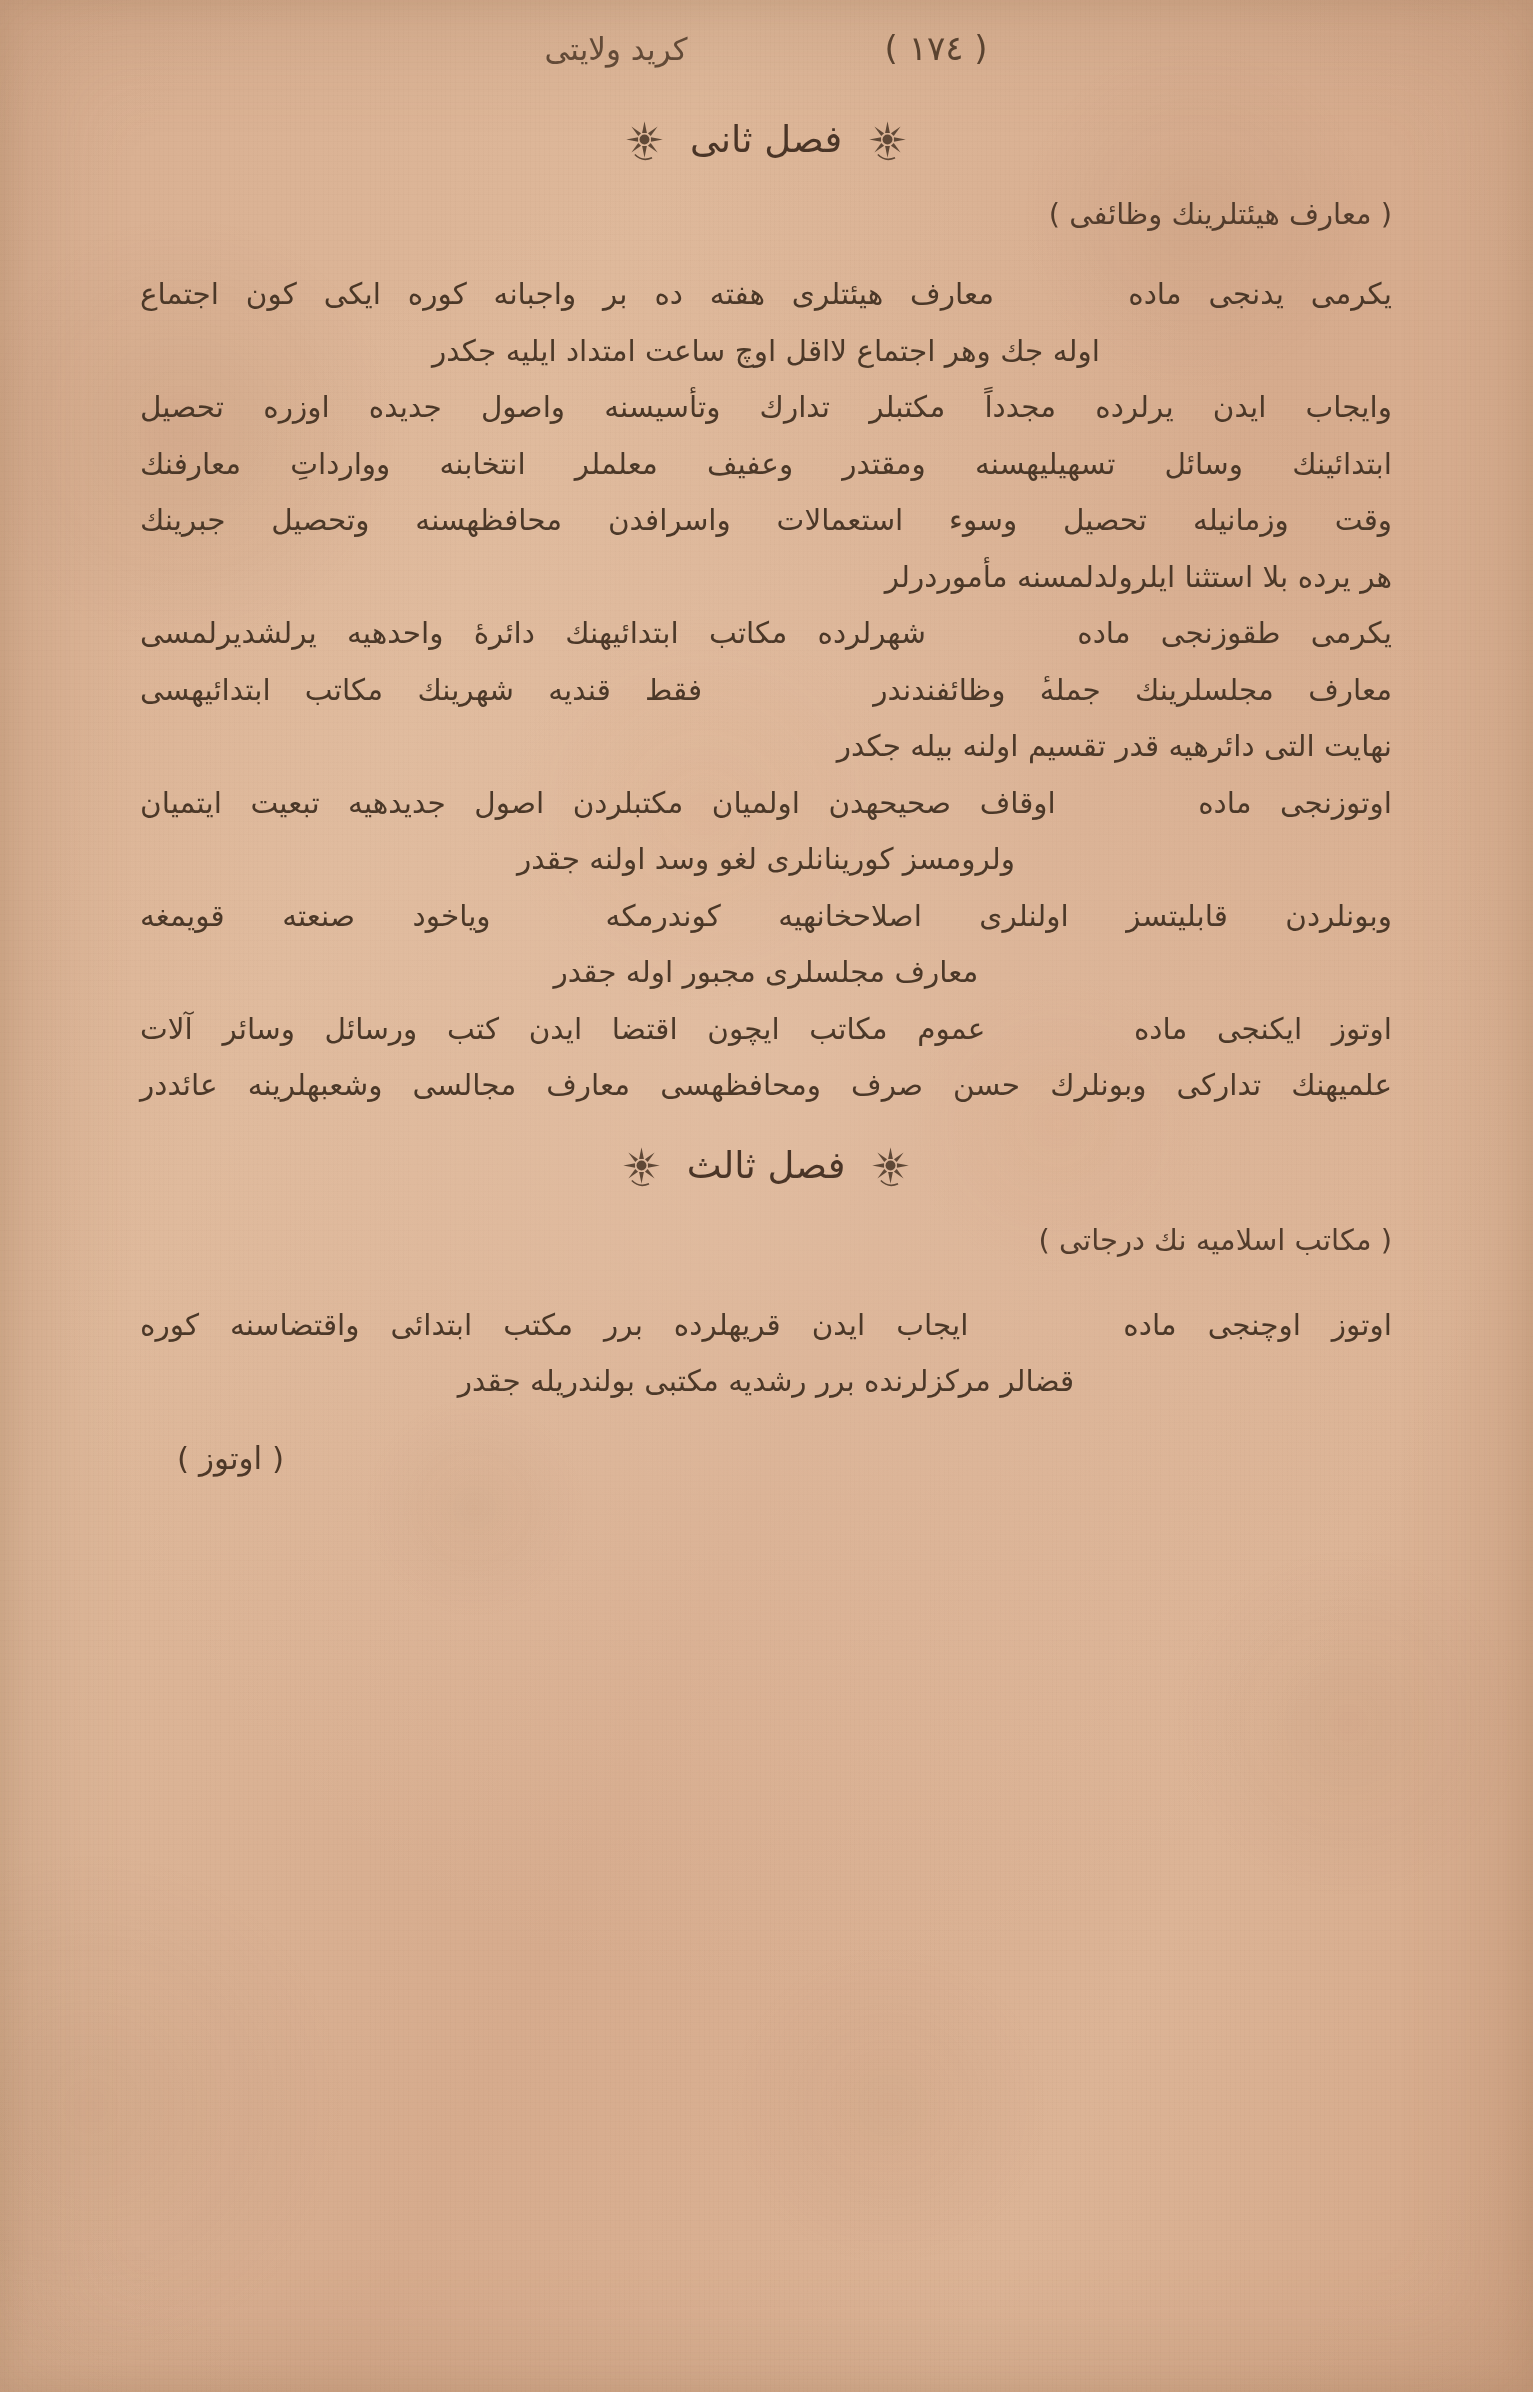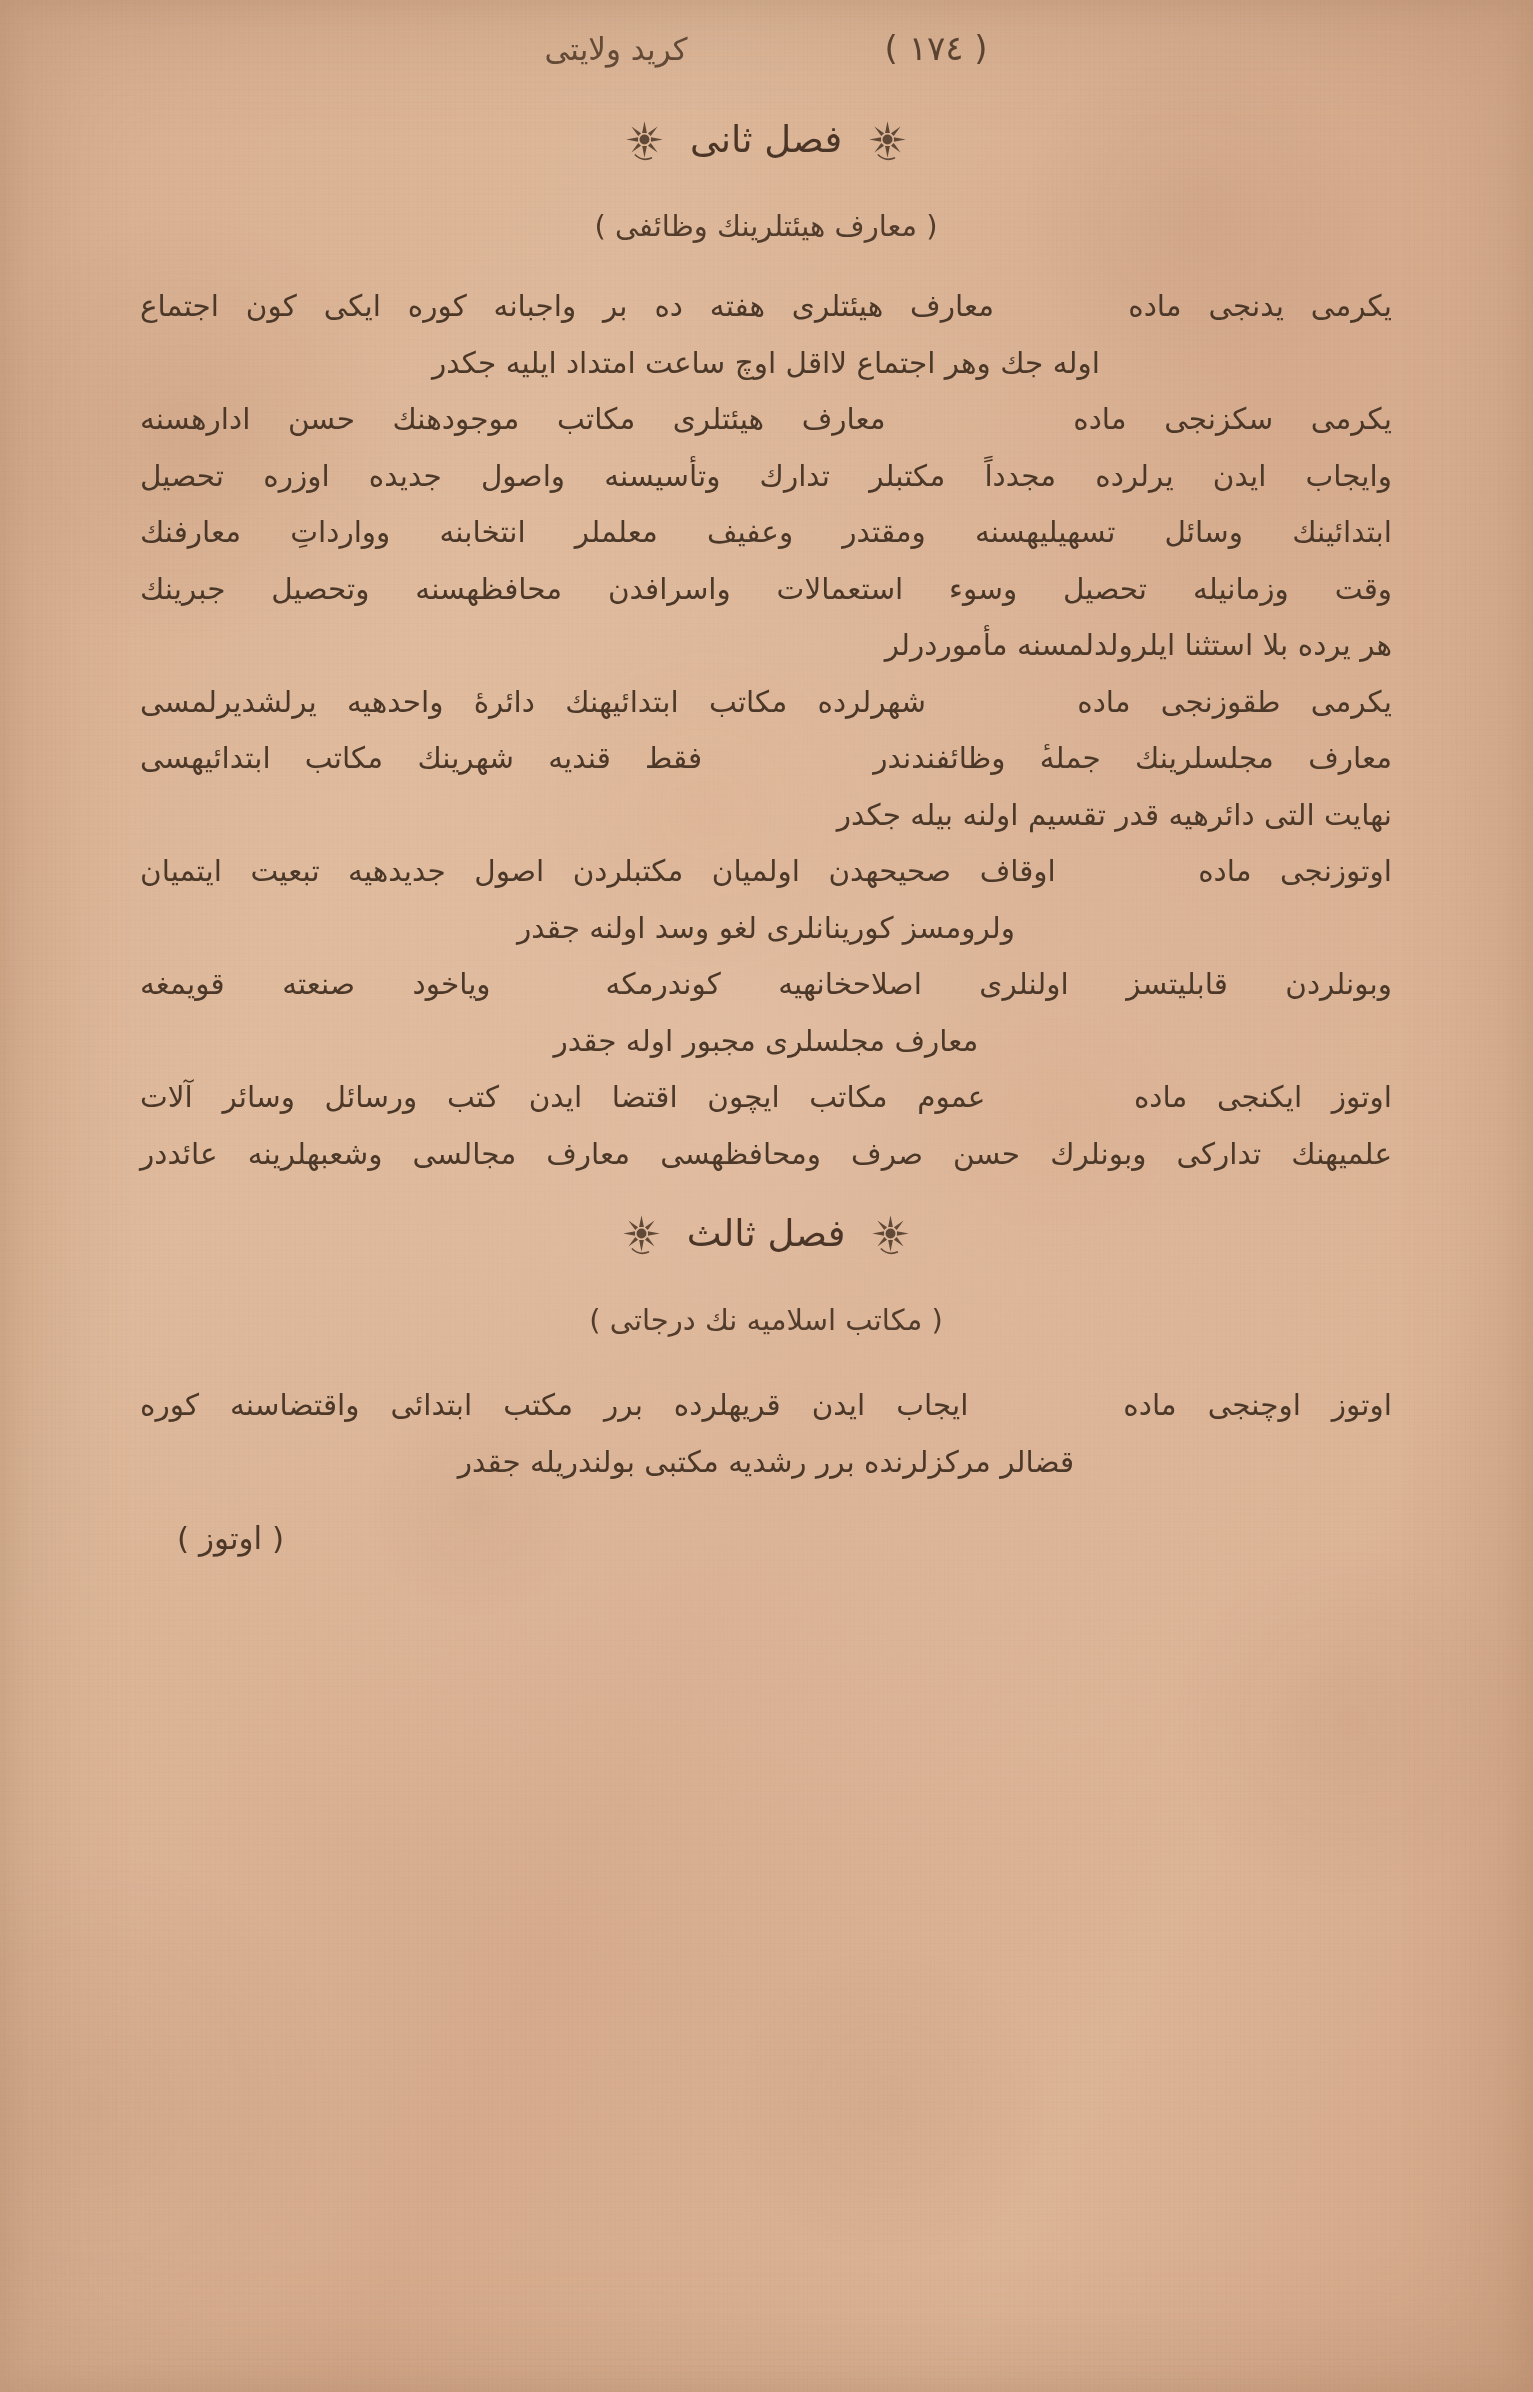--- a/index.html
+++ b/index.html
@@ -97,24 +97,24 @@
   .ornament {
     width: 43px;
     height: 43px;
     flex: 0 0 auto;
     color: #56402f;
     opacity: 0.92;
   }
   .ornament svg { display:block; width:100%; height:100%; }
 
   .section-subtitle {
-    text-align: center;
+    text-align: right;
     font-size: 29px;
     color: #523c2c;
-    margin: 48px 0 0 0;
+    margin: 36px 0 0 0;
     letter-spacing: 0.9px;
   }
 
   
   .body-block {
     margin-top: 49px;
   }
   .article {
     margin-bottom: 15px;
   }
@@ -204,21 +204,20 @@
 
     <div class="body-block">
 
 
       <div class="article">
         <p class="ln justify">يكرمى يدنجى ماده     معارف هيئتلرى هفته ده بر واجبانه كوره ايكى كون اجتماع</p>
         <p class="ln tail">اوله جك وهر اجتماع لااقل اوچ ساعت امتداد ايليه جكدر</p>
       </div>
 
       <div class="article">
-        <p class="ln justify">يكرمى سكزنجى ماده     معارف هيئتلرى مكاتب موجودهنك حسن ادارهسنه</p>
         <p class="ln justify">وايجاب ايدن يرلرده مجدداً مكتبلر تدارك وتأسيسنه واصول جديده اوزره تحصيل</p>
         <p class="ln justify">ابتدائينك وسائل تسهيليهسنه ومقتدر وعفيف معلملر انتخابنه ووارداتِ معارفنك</p>
         <p class="ln justify">وقت وزمانيله تحصيل وسوء استعمالات واسرافدن محافظهسنه وتحصيل جبرينك</p>
         <p class="ln">هر يرده بلا استثنا ايلرولدلمسنه مأموردرلر</p>
       </div>
 
       <div class="article">
         <p class="ln justify">يكرمى طقوزنجى ماده     شهرلرده مكاتب ابتدائيهنك دائرهٔ واحدهيه يرلشديرلمسى</p>
         <p class="ln justify">معارف مجلسلرينك جمله‌ٔ وظائفندندر     فقط قندیه شهرينك مكاتب ابتدائيهسى</p>
         <p class="ln">نهايت التى دائرهيه قدر تقسيم اولنه بيله جكدر</p>

